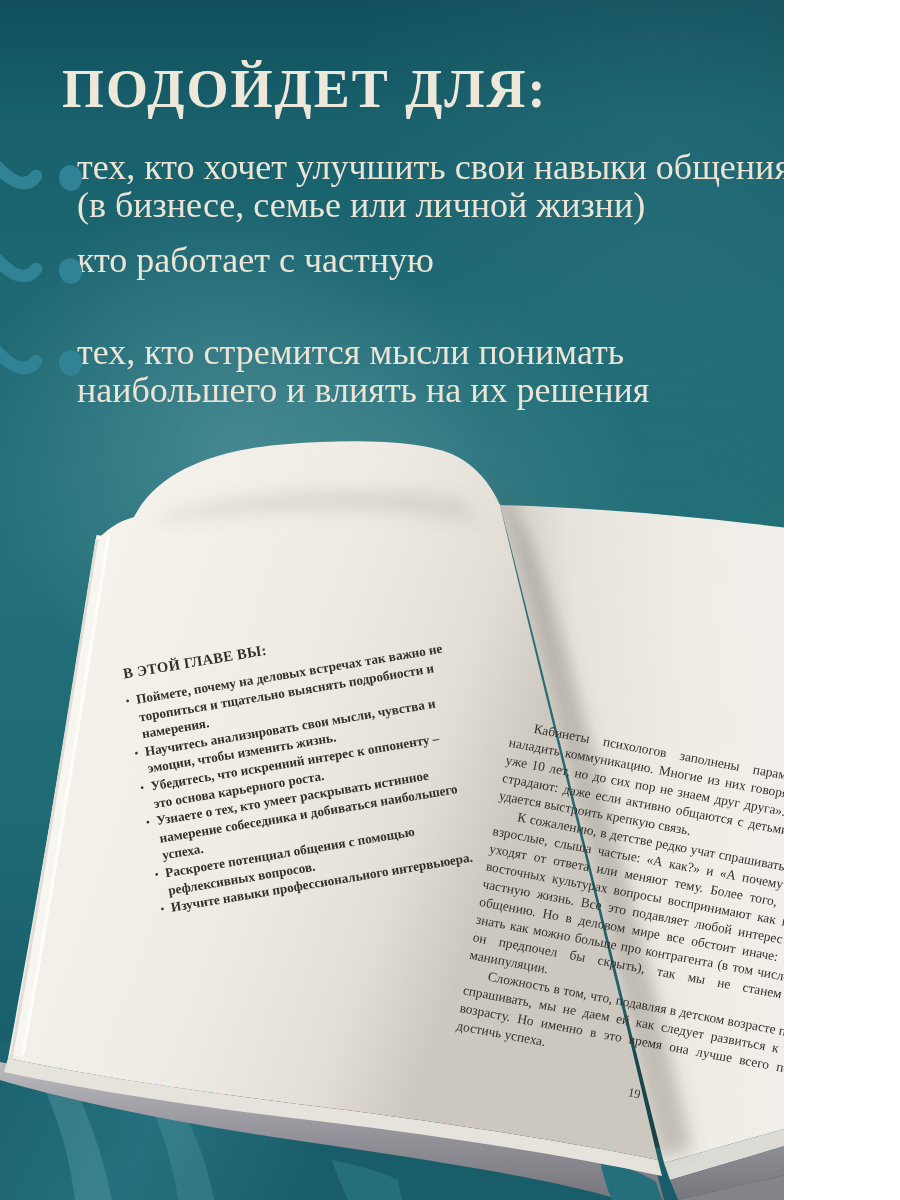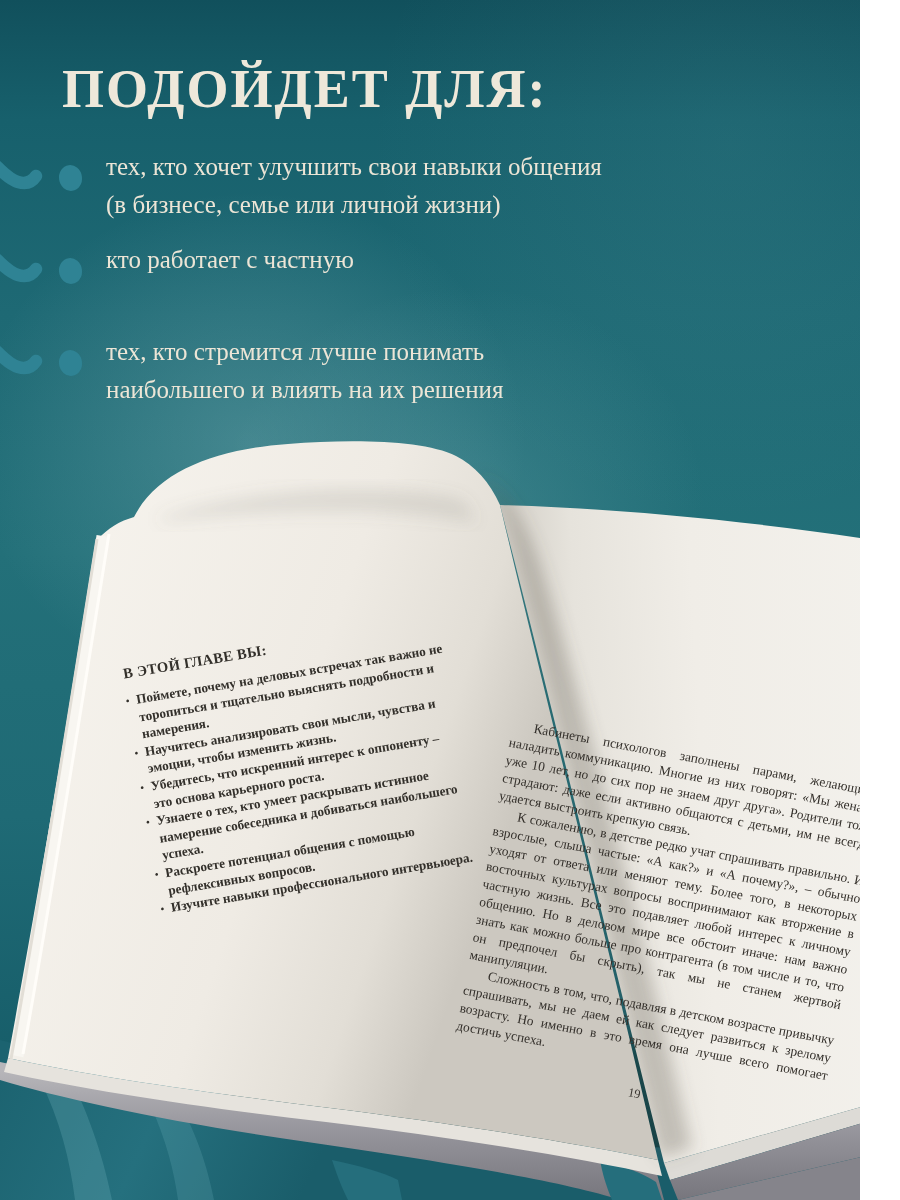--- a/index.html
+++ b/index.html
@@ -1,39 +1,39 @@
 <!DOCTYPE html>
 <html><head>
 <meta charset="utf-8">
 <style>
   html,body{margin:0;padding:0;}
   body{width:900px;height:1200px;overflow:hidden;font-family:"Liberation Serif",serif;}
   .poster{
-    position:relative;width:860px;height:1200px;overflow:hidden;
+    position:relative;width:784px;height:1200px;overflow:hidden;
     background:
       radial-gradient(46% 30% at 29% 37%, rgba(150,195,200,0.30), rgba(150,195,200,0) 70%),
       radial-gradient(40% 26% at 54% 42%, rgba(140,190,196,0.22), rgba(140,190,196,0) 70%),
       radial-gradient(60% 45% at 85% 12%, rgba(120,175,182,0.10), rgba(120,175,182,0) 70%),
       linear-gradient(180deg,#11505c 0%,#17606c 10%,#1e6974 26%,#237079 46%,#1f6a75 68%,#175e6a 88%,#124f5a 100%);
   }
   .title{
     position:absolute;left:62px;top:58px;
     font-size:54px;font-weight:bold;letter-spacing:2px;
     color:#eee8da;white-space:nowrap;
   }
   .bullet{position:absolute;left:0;width:862px;}
   .bullet.b1{top:148px}
   .bullet.b2{top:241px}
   .bullet.b3{top:333px}
   .bullet .wave{position:absolute;left:-12px;top:3px;overflow:visible;}
   .bullet .dot{
     position:absolute;left:59px;top:17px;width:23px;height:26px;border-radius:50%;
     background:#2f8394;transform:rotate(-8deg);
   }
-  .bullet-text{margin-left:106px;font-size:25px;line-height:38px;color:#ece5d6;}
+  .bullet-text{margin-left:77px;font-size:36px;line-height:38px;color:#ece5d6;}
   .bullet-text span{display:block;}
   
   .book{position:absolute;left:0;top:0;width:900px;height:1200px;}
   .book svg{position:absolute;left:0;top:0;}
   .ltext{
     position:absolute;left:120px;top:666px;width:324px;
     transform:rotate(-9.5deg);transform-origin:0 0;
     color:#33302b;
   }
   .ltext h3{margin:0 0 10px 2px;font-size:14.5px;letter-spacing:.4px;font-weight:bold;}
@@ -75,21 +75,21 @@
       <span>кто работает с частную</span>
     </div>
   </div>
 
   <div class="bullet b3">
     <svg class="wave" width="62" height="46" viewBox="0 0 62 46">
       <path d="M -10,6 C 8,8 14,26 30,31 C 38,33.5 44,31 48,25" stroke="#2f8394" stroke-width="12.5" fill="none" stroke-linecap="round"></path>
     </svg>
     <span class="dot"></span>
     <div class="bullet-text">
-      <span>тех, кто стремится лучше понимать</span>
+      <span>тех, кто стремится мысли понимать</span>
       <span>наибольшего и влиять на их решения</span>
     </div>
   </div>
 
   <div class="book">
     <svg width="900" height="1200" viewBox="0 0 900 1200">
       <defs>
         <filter id="blur8" x="-30%" y="-30%" width="160%" height="160%">
             <feGaussianBlur stdDeviation="8"></feGaussianBlur>
           </filter>

